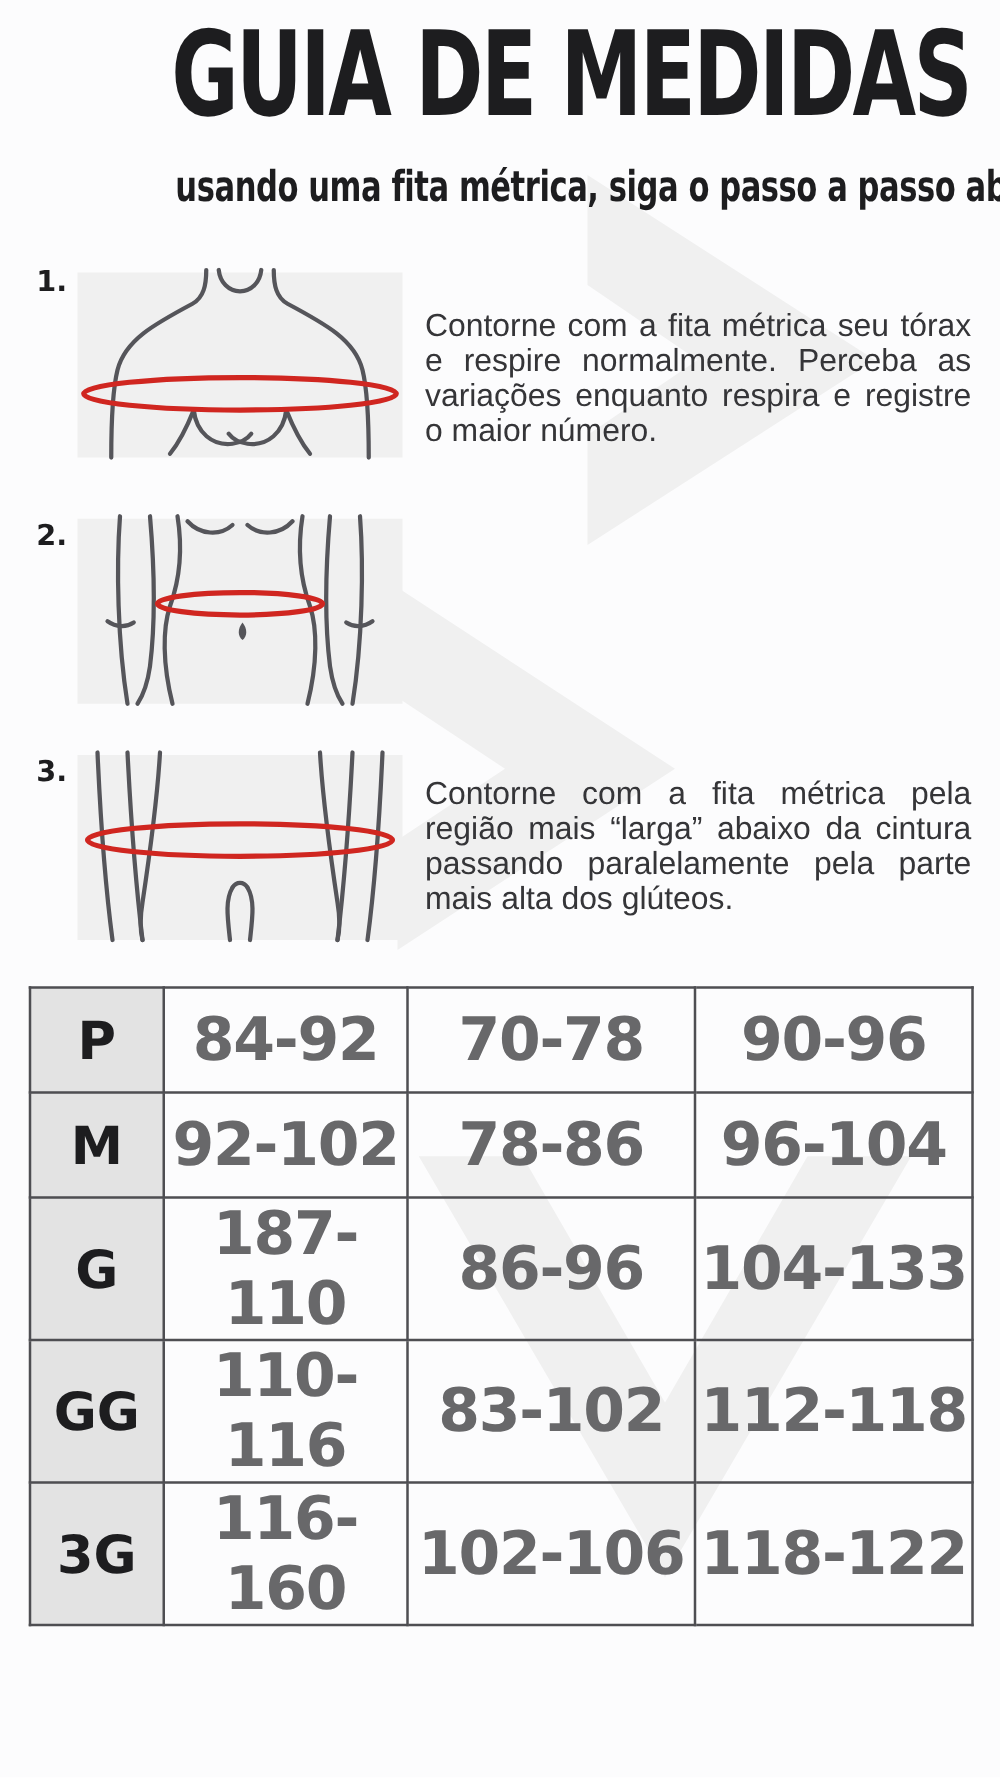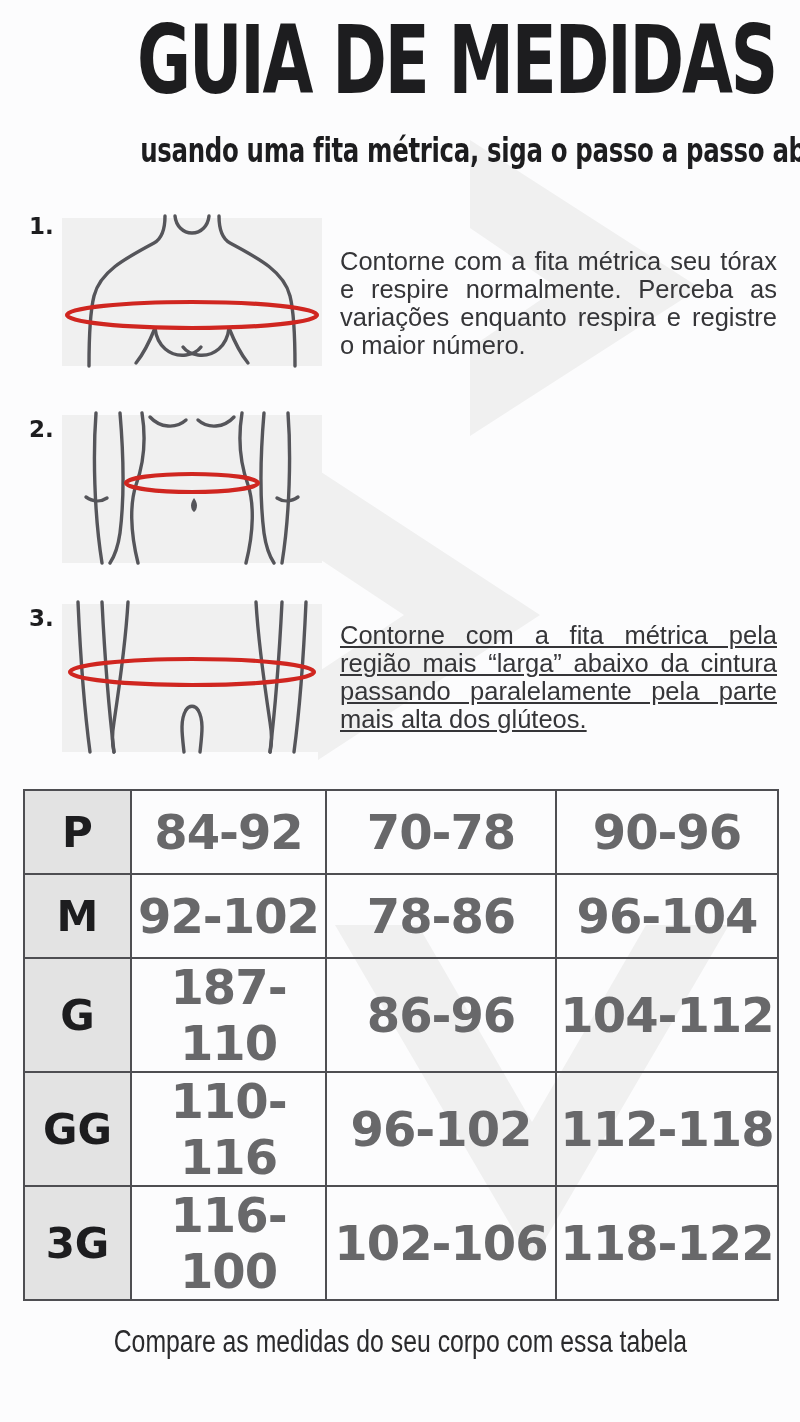--- a/index.html
+++ b/index.html
@@ -34,21 +34,21 @@
   .fig-bg{fill:var(--figure-bg,#f0f0f0);}
   .fig-stroke{stroke:var(--figure-stroke,#55555a);stroke-width:3.4;fill:none;stroke-linecap:round;}
   .fig-fill{fill:var(--figure-stroke,#55555a);}
   .fig-red{stroke:var(--accent-red,#d02620);stroke-width:4.2;fill:none;}
   .step-text{
     position:absolute;left:340px;width:437px;margin:0;z-index:1;
     font-size:25.5px;line-height:28px;text-align:justify;color:var(--text,#353538);
   }
   #num1{top:213px;} #fig1{top:216px;} #txt1{top:222px;margin-top:25px;}
   #num2{top:416px;} #fig2{top:413px;} #txt2{top:416px;}
-  #num3{top:605px;} #fig3{top:602px;} #txt3{top:621px;text-decoration:underline;}
+  #num3{top:605px;} #fig3{top:602px;} #txt3{top:621px;}
   
   .size-table{
     position:absolute;left:23px;top:789px;width:754px;z-index:1;
     border-collapse:collapse;table-layout:fixed;
   }
   .size-table col.c0{width:107px;} .size-table col.c1{width:195px;}
   .size-table col.c2{width:230px;} .size-table col.c3{width:222px;}
   .size-table tr.head-row{height:88px;}
   .size-table tr.data-row{height:84px;}
   .size-table th,.size-table td{
@@ -160,34 +160,33 @@
     <tr class="data-row">
       <th class="row-h">M</th>
       <td class="val">92-102</td>
       <td class="val">78-86</td>
       <td class="val">96-104</td>
     </tr>
     <tr class="data-row">
       <th class="row-h">G</th>
       <td class="val">187-110</td>
       <td class="val">86-96</td>
-      <td class="val">104-112</td>
+      <td class="val">104-133</td>
     </tr>
     <tr class="data-row">
       <th class="row-h">GG</th>
       <td class="val">110-116</td>
-      <td class="val">96-102</td>
+      <td class="val">83-102</td>
       <td class="val">112-118</td>
     </tr>
     <tr class="data-row">
       <th class="row-h">3G</th>
-      <td class="val">116-100</td>
+      <td class="val">116-160</td>
       <td class="val">102-106</td>
       <td class="val">118-122</td>
     </tr>
   </tbody>
     </table>
 
   <div class="footer">
-    <div><span class="squeeze">Compare as medidas do seu corpo com essa tabela</span></div>
   </div>
 
 </div>
 
 </body></html>

